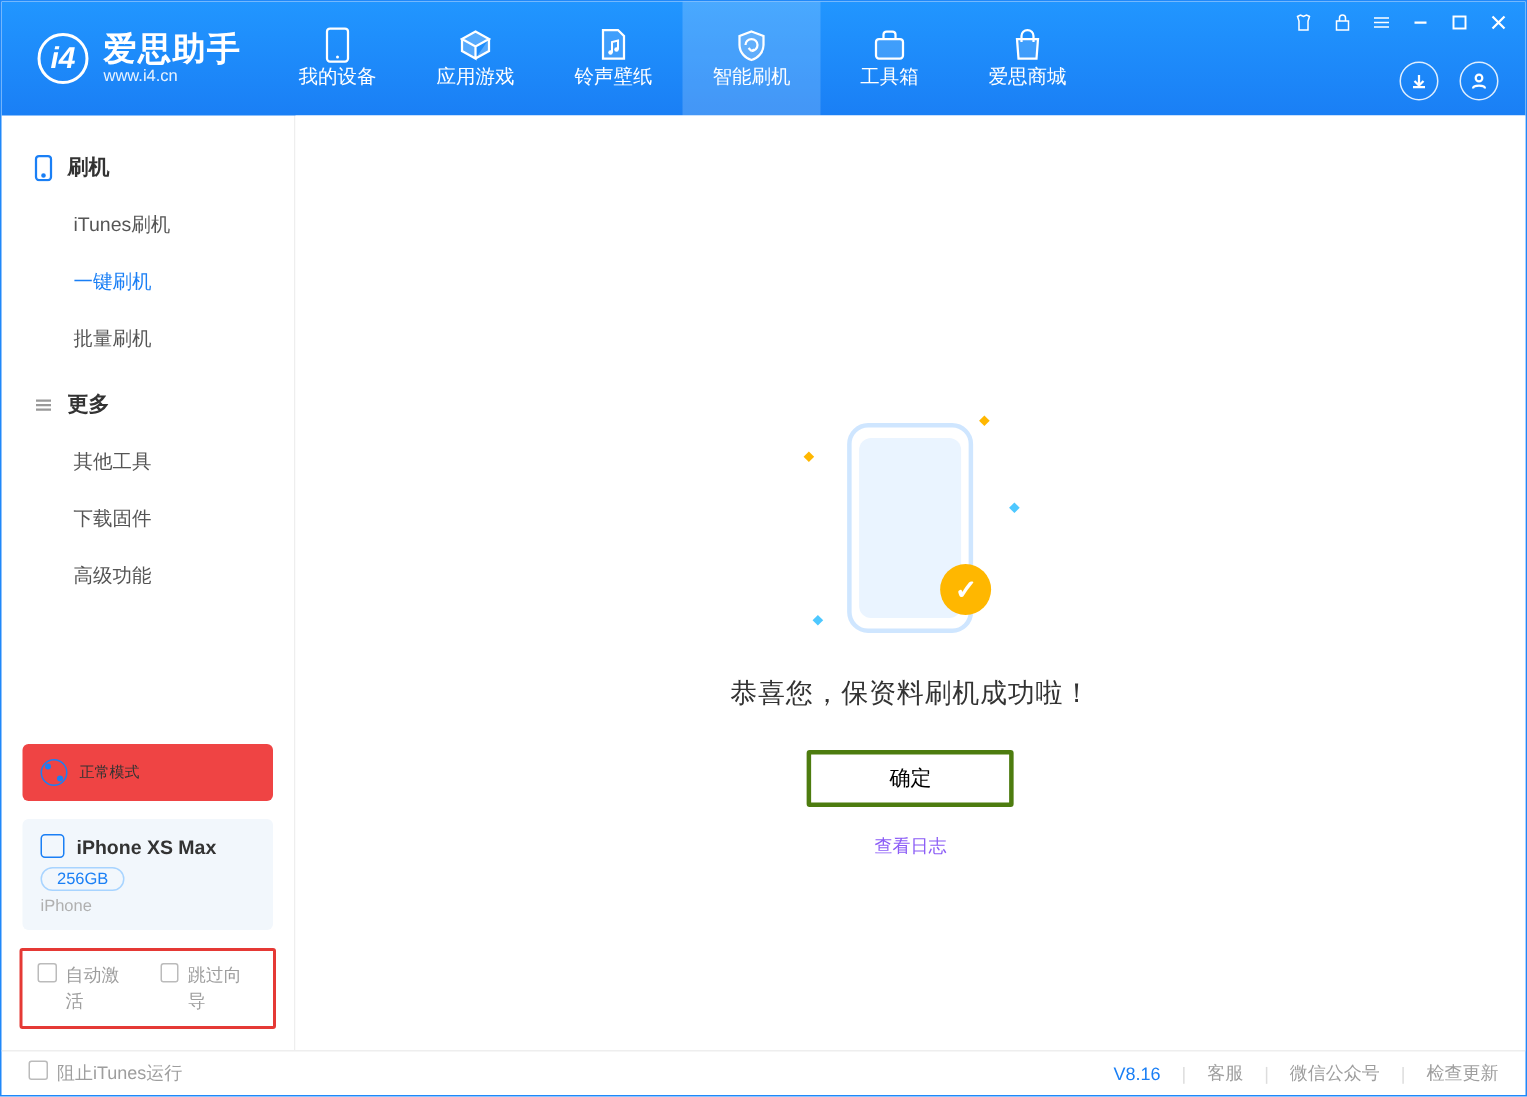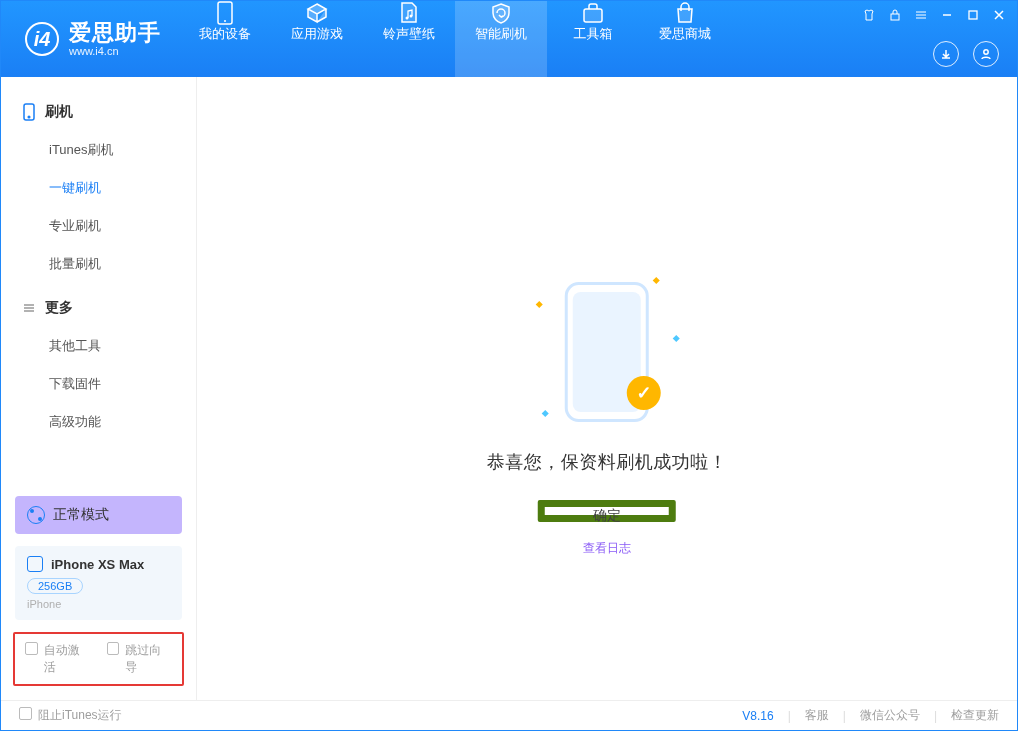--- a/index.html
+++ b/index.html
@@ -4,37 +4,37 @@
 <style>
 * { margin:0; padding:0; box-sizing:border-box; font-family:"Microsoft YaHei","PingFang SC",sans-serif; }
 body { background:#fff; width:1018px; height:731px; overflow:hidden; border:1px solid #2088f9; position:relative; }
 .header { height:76px; background:linear-gradient(to bottom,#2196ff,#1a7ff5); display:flex; align-items:center; color:#fff; position:relative; }
 .logo { display:flex; align-items:center; padding:0 18px 0 24px; gap:10px; }
 .logo-icon { width:34px; height:34px; border:2px solid #fff; border-radius:50%; display:flex; align-items:center; justify-content:center; font-size:20px; font-weight:700; font-style:italic; }
 .logo-text { display:flex; flex-direction:column; line-height:1.15; }
 .logo-title { font-size:22px; font-weight:700; letter-spacing:1px; }
 .logo-sub { font-size:11px; opacity:.9; }
 .tabs { display:flex; height:100%; }
-.tab { width:92px; display:flex; flex-direction:column; align-items:center; justify-content:flex-start; gap:0; cursor:pointer; }
+.tab { width:92px; display:flex; flex-direction:column; align-items:center; justify-content:center; gap:0; cursor:pointer; }
 .tab.active { background:rgba(255,255,255,.18); }
 .tab-icon { width:24px; height:24px; display:flex; align-items:center; justify-content:center; }
 .tab-label { font-size:13px; }
 .titlebar { position:absolute; top:6px; right:10px; display:flex; gap:10px; font-size:13px; }
 .titlebar span { cursor:pointer; width:16px; height:16px; display:flex; align-items:center; justify-content:center; }
 .header-right { position:absolute; right:18px; bottom:10px; display:flex; gap:14px; }
 .circ-btn { width:26px; height:26px; border:1.5px solid rgba(255,255,255,.85); border-radius:50%; display:flex; align-items:center; justify-content:center; cursor:pointer; }
 .body { display:flex; height:calc(100% - 76px - 30px); }
 .sidebar { width:196px; border-right:1px solid #eee; padding-top:16px; display:flex; flex-direction:column; }
 .side-section { margin-bottom:6px; }
 .side-head { display:flex; align-items:center; gap:8px; padding:10px 20px; color:#333; font-size:14px; font-weight:600; }
 .side-head .sicon { width:16px; height:16px; display:flex; align-items:center; justify-content:center; }
 .side-item { padding:10px 20px 10px 48px; font-size:13px; color:#555; cursor:pointer; }
 .side-item.active { color:#1a7ff5; }
 .side-bottom { margin-top:auto; padding:0 14px 14px; }
-.mode-card { background:#c4b5fd; border-radius:4px; padding:10px 12px; display:flex; align-items:center; gap:8px; font-size:14px; color:#333; margin-bottom:12px; }
+.mode-card { background:#ef4444; border-radius:4px; padding:10px 12px; display:flex; align-items:center; gap:8px; font-size:10px; color:#333; margin-bottom:12px; }
 .mode-icon { width:18px; height:18px; border:1.5px solid #1a7ff5; border-radius:50%; position:relative; }
 .mode-icon::before, .mode-icon::after { content:""; position:absolute; width:4px; height:4px; background:#1a7ff5; border-radius:50%; }
 .mode-icon::before { top:2px; left:2px; }
 .mode-icon::after { bottom:2px; right:2px; }
 .device-card { background:#f2f7fc; border-radius:4px; padding:10px 12px; font-size:13px; }
 .device-head { display:flex; align-items:center; gap:8px; }
 .dev-icon { width:16px; height:16px; border:1.5px solid #1a7ff5; border-radius:3px; }
 .dev-name { font-weight:700; color:#333; }
 .badge { display:inline-block; margin-top:6px; padding:1px 10px; border:1px solid #a8d4ff; color:#1a7ff5; border-radius:10px; font-size:11px; }
 .dev-os { color:#b0b0b0; font-size:11px; margin-top:4px; }
@@ -46,21 +46,21 @@
 .phone-illus { width:84px; height:140px; position:relative; margin-bottom:28px; }
 .phone-body { position:absolute; inset:0; border:3px solid #cfe6ff; border-radius:14px; background:#fff; }
 .phone-screen { position:absolute; top:10px; left:8px; right:8px; bottom:10px; background:#eaf4ff; border-radius:8px; }
 .check-badge { position:absolute; right:-12px; bottom:12px; width:34px; height:34px; background:#ffb700; border-radius:50%; display:flex; align-items:center; justify-content:center; color:#fff; font-size:18px; font-weight:700; }
 .spark { position:absolute; width:5px; height:5px; background:#ffb700; transform:rotate(45deg); }
 .spark.s1 { top:20px; left:-28px; }
 .spark.s2 { top:54px; right:-30px; background:#4ec8ff; }
 .spark.s3 { bottom:6px; left:-22px; background:#4ec8ff; }
 .spark.s4 { top:-4px; right:-10px; }
 .msg { font-size:18px; color:#333; margin-bottom:26px; letter-spacing:.5px; }
-.ok-btn { width:138px; height:22px; border:7px solid #4d7c0f; background:#fff; font-size:14px; color:#404040; cursor:pointer; border-radius:2px; margin-bottom:18px; }
+.ok-btn { width:138px; height:38px; border:3px solid #4d7c0f; background:#fff; font-size:14px; color:#000000; cursor:pointer; border-radius:2px; margin-bottom:18px; }
 .log-link { font-size:12px; color:#8b5cf6; cursor:pointer; }
 .footer { height:30px; border-top:1px solid #eee; display:flex; align-items:center; padding:0 18px; font-size:12px; color:#9e9e9e; }
 .footer .cb { color:#9e9e9e; }
 .footer-right { margin-left:auto; display:flex; align-items:center; gap:14px; }
 .ver { color:#1a7ff5; }
 .sep { color:#ddd; }
 .flink { cursor:pointer; }
 svg { display:block; }
 </style>
 </head>
@@ -187,21 +187,20 @@
         <span class="sicon">
             <svg width="14" height="18" viewBox="0 0 14 18" fill="none" stroke="#1a7ff5" stroke-width="1.5">
               <rect x="2" y="1" width="10" height="16" rx="2"></rect>
               <circle cx="7" cy="14" r=".8" fill="#1a7ff5"></circle>
             </svg>
           </span>
         <span>刷机</span>
       </div>
       <div class="side-item">iTunes刷机</div>
       <div class="side-item active">一键刷机</div>
-      <div class="side-item">专业刷机</div>
       <div class="side-item">批量刷机</div>
     </div>
     <div class="side-section">
       <div class="side-head">
         <span class="sicon">
             <svg width="14" height="14" viewBox="0 0 14 14" stroke="#999" stroke-width="1.5">
               <path d="M2 4 H12 M2 7 H12 M2 10 H12"></path>
             </svg>
           </span>
         <span>更多</span>

